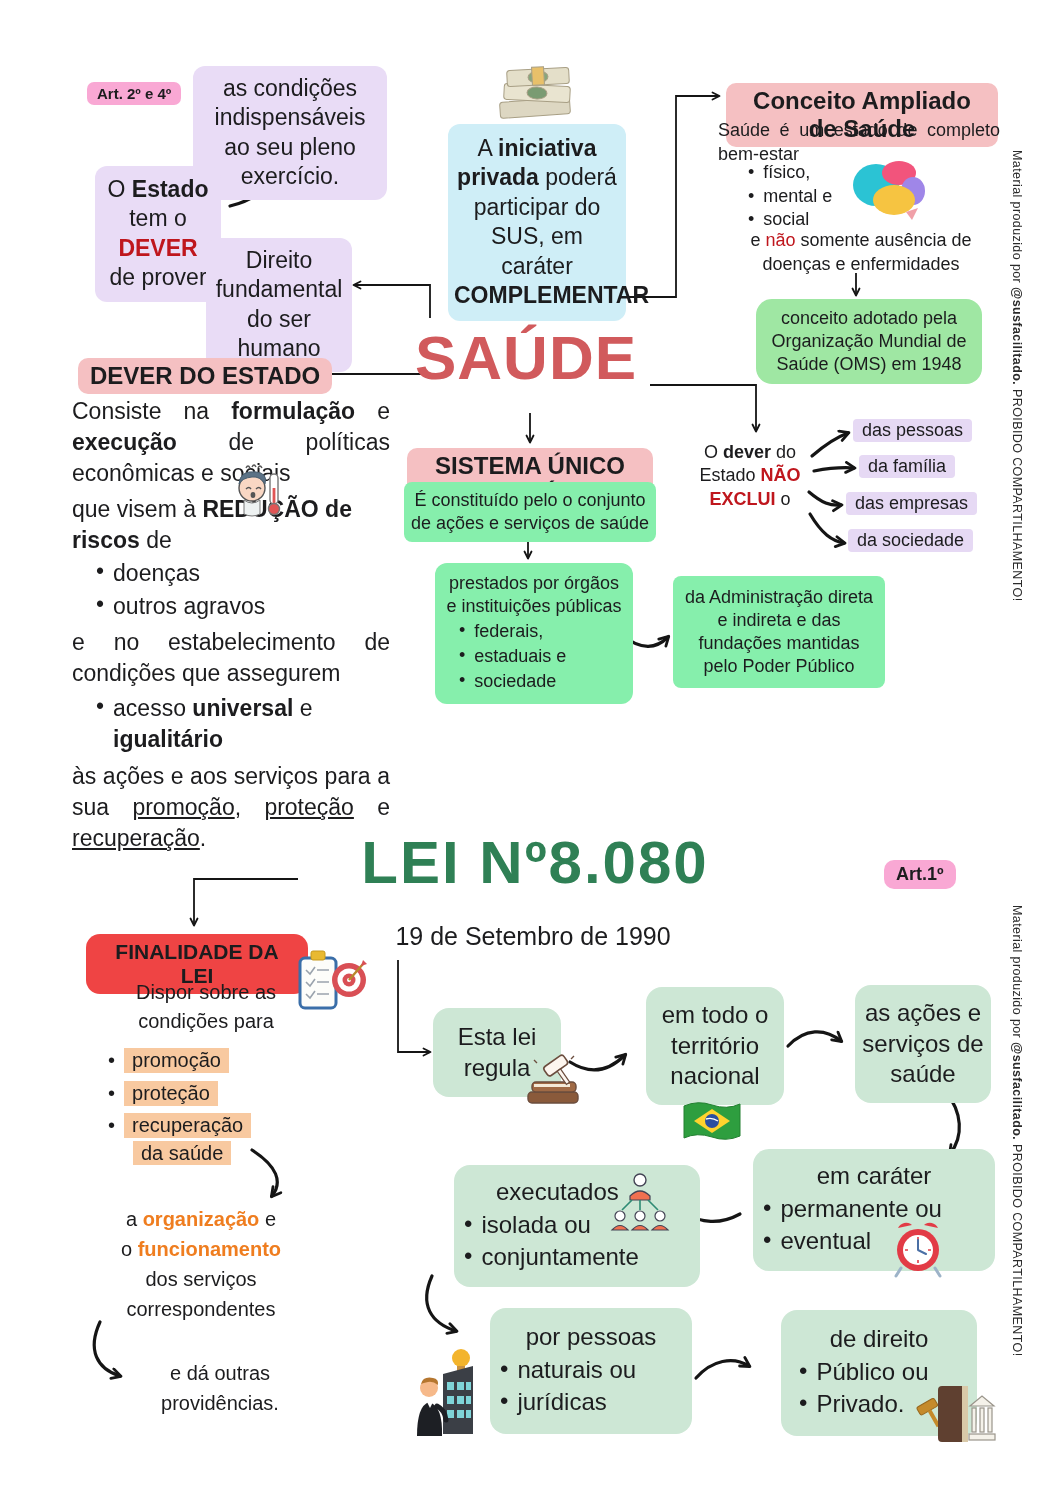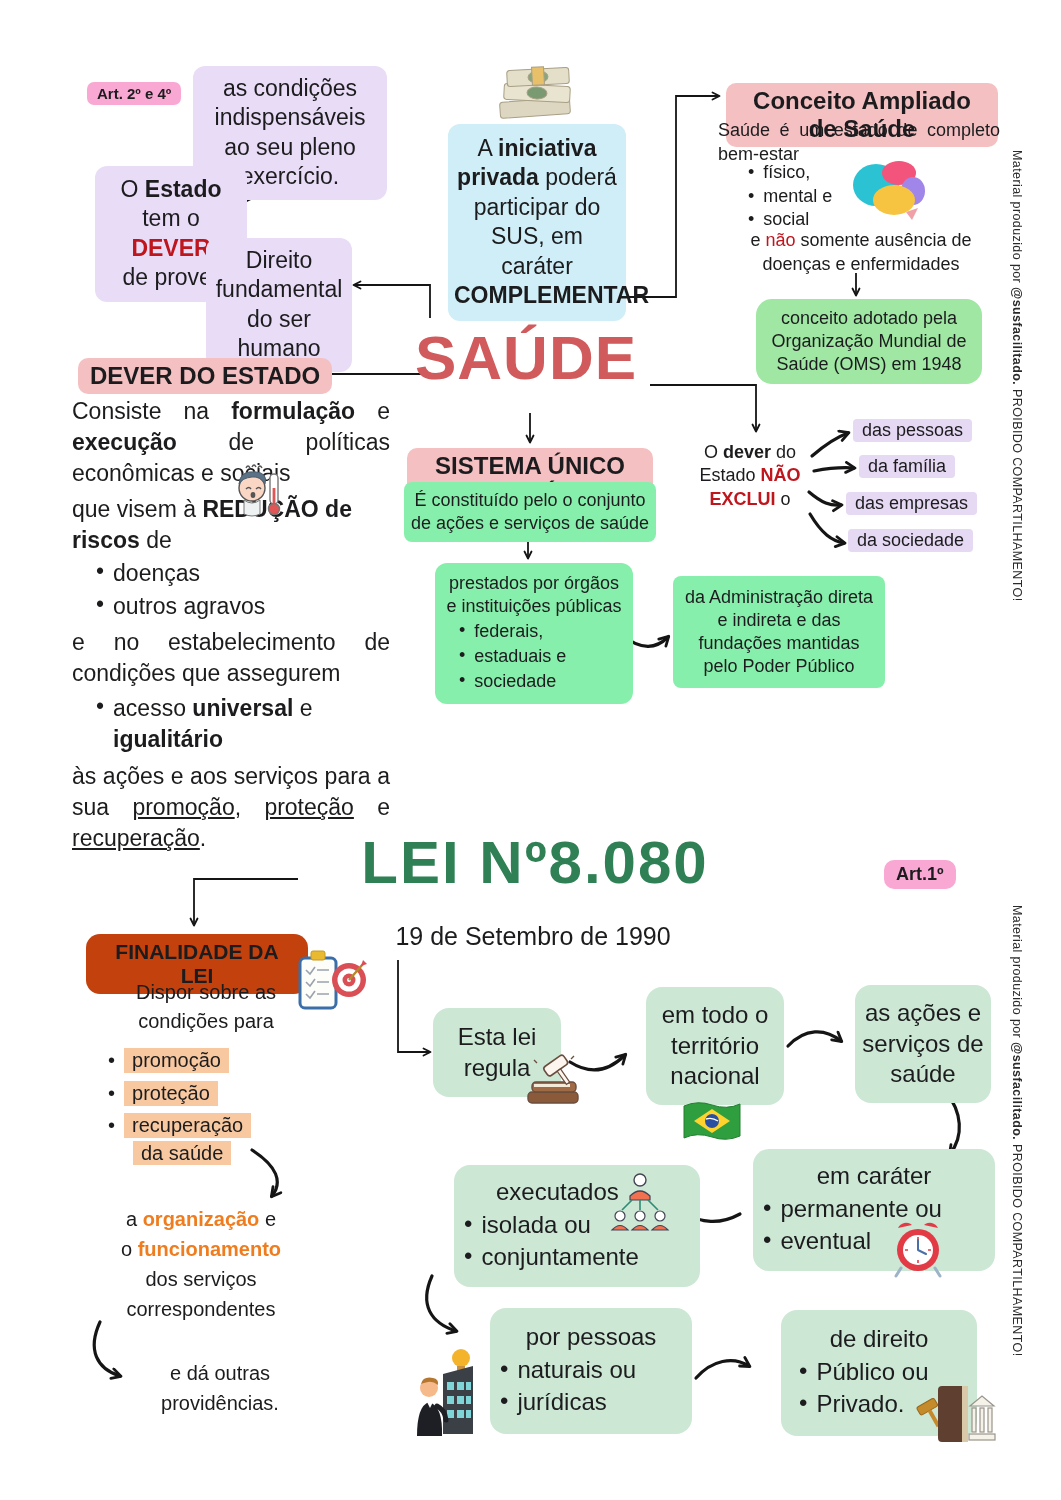--- a/index.html
+++ b/index.html
@@ -9,21 +9,21 @@
   .box{border-radius:12px;text-align:center;line-height:1.28;}
   .b{font-weight:bold;}
   .red{color:#bf161d;font-weight:bold;}
   .orangeT{color:#ef7d1f;font-weight:bold;}
   .u{text-decoration:underline;}
   .lav{background:#e9dcf6;}
   .cyan{background:#cfeef7;}
   .pink{background:#f5c0c2;}
   .pinkL{background:#86efac;}
   .grn{background:#9fe7a3;}
-  .mintH{background:#c2410c;}
+  .mintH{background:#ef4444;}
   .mint{background:#cde7d5;}
   .ytag{background:#f9a8d4;border-radius:7px;font-weight:bold;}
   .hlO{background:#f8c9a0;padding:1px 8px;}
   .hlP{background:#e6d9f4;padding:1px 9px;border-radius:4px;white-space:nowrap;}
   .wm{writing-mode:vertical-rl;font-size:12.5px;color:#2a2a2a;letter-spacing:.4px;white-space:nowrap;}
   .f15{font-size:15px;} .f17{font-size:23px;} .f18{font-size:18px;} .f19{font-size:24px;}
   .f20{font-size:20px;} .f21{font-size:21px;} .f25{font-size:25px;}
   .just{text-align:justify;}
   .blt{display:flex;align-items:flex-start;margin:2px 0;text-align:left;}
   .dot{margin-right:9px;line-height:1.2;}
@@ -74,21 +74,21 @@
       <path d="M 740,1214 C 720,1225 700,1223 686,1213" marker-end="url(#mO)"></path>
       <path d="M 432,1276 C 419,1305 431,1323 456,1331" marker-end="url(#mO)"></path>
       <path d="M 696,1378 C 712,1360 733,1356 749,1366" marker-end="url(#mO)"></path>
     </g>
   </svg>
 
   <div class="abs ytag f15" style="left:87px;top:82px;padding:3px 10px;">Art. 2º e 4º</div>
 
   <div class="abs box lav f17" style="left:193px;top:66px;width:182px;padding:8px 6px;">as condições indispensáveis ao seu pleno exercício.</div>
 
-  <div class="abs box lav f17" style="left:95px;top:166px;width:118px;padding:9px 17px;">
+  <div class="abs box lav f17" style="left:95px;top:166px;width:118px;padding:9px 4px;">
     <div><span>O </span><span class="b">Estado</span></div>
     <div><span>tem o </span><span class="red">DEVER</span></div>
     <div><span>de prover</span></div>
   </div>
 
   <div class="abs box lav f17" style="left:206px;top:238px;width:138px;padding:8px 4px;">Direito fundamental do ser humano</div>
 
   <svg class="abs" style="left:494px;top:64px" width="84" height="58">
     <g stroke="#a89f85" stroke-width="1">
       <rect x="6" y="36" width="70" height="16" rx="3" fill="#ddd7c2" transform="rotate(-4 41 44)"></rect>

